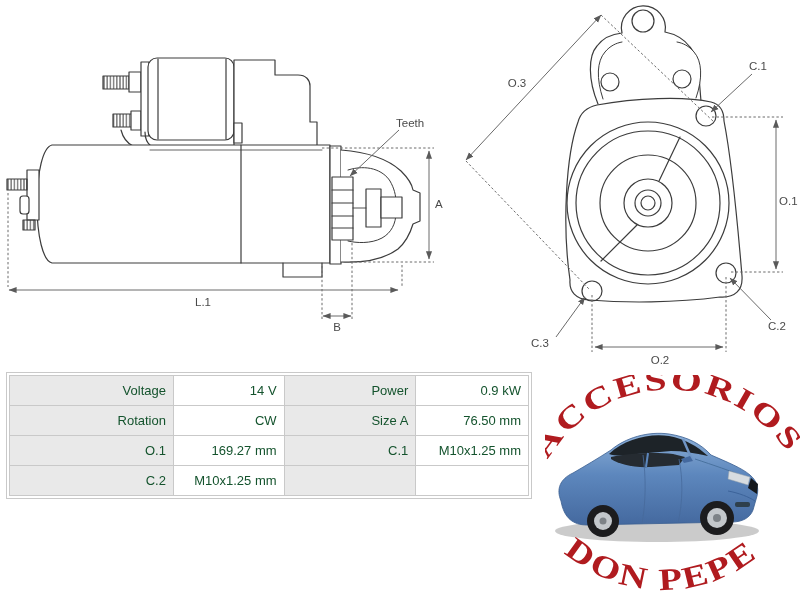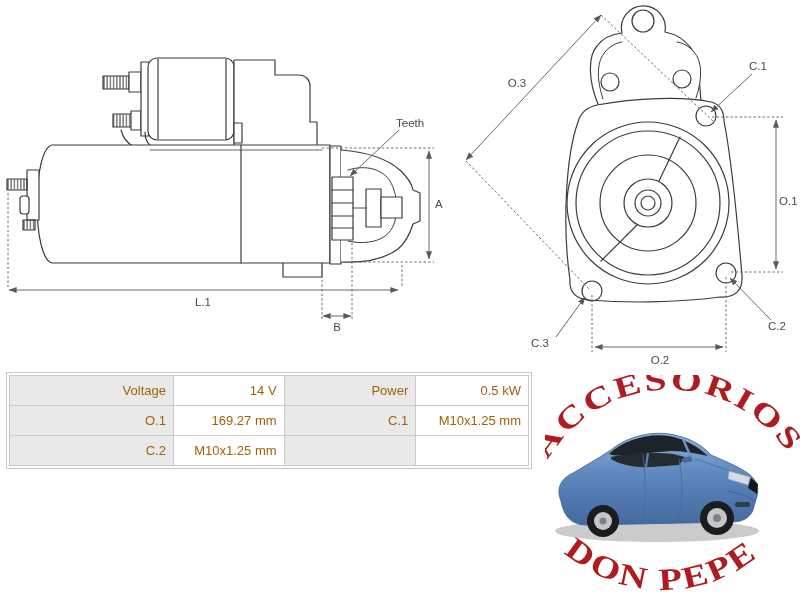--- a/index.html
+++ b/index.html
@@ -5,21 +5,21 @@
   html,body{margin:0;padding:0;background:#fff;}
   .page{position:relative;width:800px;height:614px;background:#fff;overflow:hidden;
         font-family:"Liberation Sans",sans-serif;}
   .drawings{position:absolute;left:0;top:0;width:800px;height:370px;}
   svg text{font-family:"Liberation Sans",sans-serif;}
   .dimtxt{fill:#4a4a4a;font-size:11.5px;}
   
   .table-frame{position:absolute;left:6px;top:372px;width:526px;border:1px solid #c9c9c9;
                padding:2px;background:#fff;box-sizing:border-box;}
   table.spec{border-collapse:collapse;table-layout:fixed;width:100%;}
-  table.spec td{border:1px solid #c9c9c9;font-size:13px;color:#a16207;
+  table.spec td{border:1px solid #c9c9c9;font-size:13px;color:#14532d;
                 text-align:right;padding:3px 7px;height:23px;vertical-align:middle;
                 overflow:hidden;line-height:16px;}
   td.lbl{background:#e9e9e9;}
   td.val{background:#ffffff;}
   col.c0{width:163px;} col.c1{width:110px;} col.c2{width:131px;} col.c3{width:112px;}
   
   .logo{position:absolute;left:545px;top:375px;width:255px;height:239px;}
   .arc-text{font-family:"Liberation Serif","DejaVu Serif",serif;font-weight:bold;}
 </style>
 </head>
@@ -148,21 +148,27 @@
           <col class="c0">
           <col class="c1">
           <col class="c2">
           <col class="c3">
         </colgroup>
       <tbody>
         <tr>
           <td class="lbl">Voltage</td>
           <td class="val">14 V</td>
           <td class="lbl">Power</td>
-          <td class="val">0.5 kW</td>
+          <td class="val">0.9 kW</td>
+        </tr>
+        <tr>
+          <td class="lbl">Rotation</td>
+          <td class="val">CW</td>
+          <td class="lbl">Size A</td>
+          <td class="val">76.50 mm</td>
         </tr>
         <tr>
           <td class="lbl">O.1</td>
           <td class="val">169.27 mm</td>
           <td class="lbl">C.1</td>
           <td class="val">M10x1.25 mm</td>
         </tr>
         <tr>
           <td class="lbl">C.2</td>
           <td class="val">M10x1.25 mm</td>

